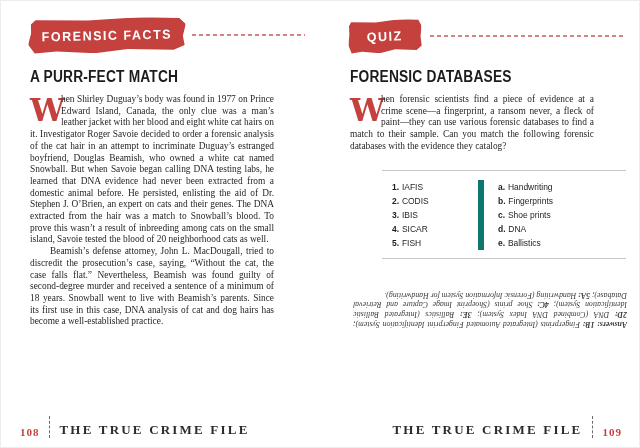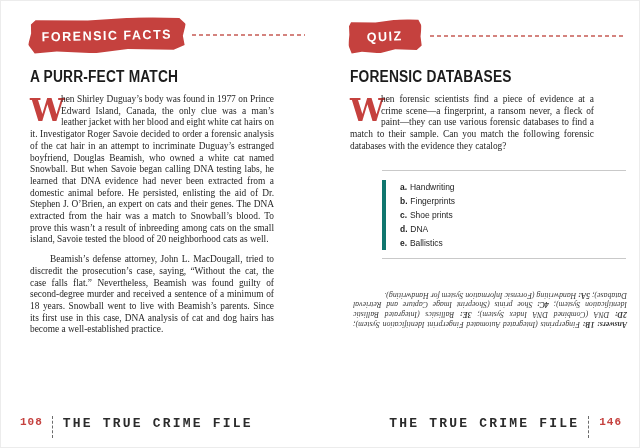--- a/index.html
+++ b/index.html
@@ -36,44 +36,44 @@
   }
 
   .bodytext{
     position:absolute;left:30px;top:94px;width:244px;
     font-size:9.4px;line-height:11.7px;color:#262626;text-align:justify;
   }
   .dropcap{
     float:left;color:#c5413e;font-family:"DejaVu Serif",serif;font-weight:bold;
     font-size:31px;line-height:30px;width:27px;height:33px;margin:1px 4px 0 0;
   }
-  .para2{text-indent:20px;margin-top:8px;}
+  .para2{text-indent:20px;margin-top:0;}
 
   
   .quizbox{position:absolute;left:62px;top:170px;width:244px;}
   .rule{height:1px;background:#c9c9c9;}
   .qcols{display:flex;padding:9px 0 8px 0;}
   .qcol.a{width:96px;padding-left:10px;box-sizing:border-box;}
-  .qcol.b{flex:1;border-left:4px solid #0f766e;padding-left:14px;}
+  .qcol.b{flex:1;border-left:6px solid #0f766e;padding-left:14px;}
   .qrow{font-family:"Liberation Sans",sans-serif;font-size:9px;color:#1e1e1e;
         height:14px;line-height:14px;transform:scaleX(.94);transform-origin:left center;white-space:nowrap;}
   .qrow b{font-weight:bold;margin-right:3px;}
 
   
   .answers{
     position:absolute;left:33px;top:290px;width:274px;
     transform:rotate(180deg);
     font-size:7.8px;line-height:9.8px;color:#3a3a3a;font-style:italic;
     text-align:justify;
   }
   .answers b{font-style:italic;}
 
   
-  .footer{position:absolute;top:416px;display:flex;align-items:flex-start;
-    font-family:Liberation Mono, monospace;font-weight:bold;}
+  .footer{position:absolute;top:416px;display:flex;align-items:flex-end;
+    font-family:Liberation Serif, serif;font-weight:bold;}
   .footer .pagenum{color:#c5413e;font-size:11px;letter-spacing:1px;}
   .footer .divider{width:1px;height:22px;border-left:1px dashed #6b6b6b;margin:0 9px;}
   .footer .booktitle{color:#2b2b2b;font-size:13px;letter-spacing:2.2px;white-space:nowrap;}
   .footer.fl{left:20px;}
   .footer.fr{right:18px;}
 </style>
 </head>
 <body>
 
 <div class="spread">
@@ -110,35 +110,42 @@
 
     <div class="bodytext">
       <p style="margin:0;">
         <span class="dropcap">W</span><span>hen forensic scientists find a piece of evidence at a crime scene—a fingerprint, a ransom never, a fleck of paint—they can use various forensic databases to find a match to their sample. Can you match the following forensic databases with the evidence they catalog?</span>
       </p>
     </div>
 
     <div class="quizbox">
       <div class="rule"></div>
       <div class="qcols">
+        <div class="qcol a">
+          <div class="qrow"><b>1.</b><span>IAFIS</span></div>
+          <div class="qrow"><b>2.</b><span>CODIS</span></div>
+          <div class="qrow"><b>3.</b><span>IBIS</span></div>
+          <div class="qrow"><b>4.</b><span>SICAR</span></div>
+          <div class="qrow"><b>5.</b><span>FISH</span></div>
+        </div>
         <div class="qcol b">
           <div class="qrow"><b>a.</b><span>Handwriting</span></div>
           <div class="qrow"><b>b.</b><span>Fingerprints</span></div>
           <div class="qrow"><b>c.</b><span>Shoe prints</span></div>
           <div class="qrow"><b>d.</b><span>DNA</span></div>
           <div class="qrow"><b>e.</b><span>Ballistics</span></div>
         </div>
       </div>
       <div class="rule"></div>
     </div>
 
     <div class="answers">
       <b>Answers: 1B:</b><span> Fingerprints (Integrated Automated Fingerprint Identification System); </span><b>2D:</b><span> DNA (Combined DNA Index System); </span><b>3E:</b><span> Ballistics (Integrated Ballistic Identification System); </span><b>4C:</b><span> Shoe prints (Shoeprint Image Capture and Retrieval Database); </span><b>5A:</b><span> Handwriting (Forensic Information System for Handwriting).</span>
     </div>
 
     <div class="footer fr">
       <span class="booktitle">THE TRUE CRIME FILE</span>
       <span class="divider"></span>
-      <span class="pagenum">146</span>
+      <span class="pagenum">109</span>
     </div>
   </div>
 
 </div>
 
 </body></html>

